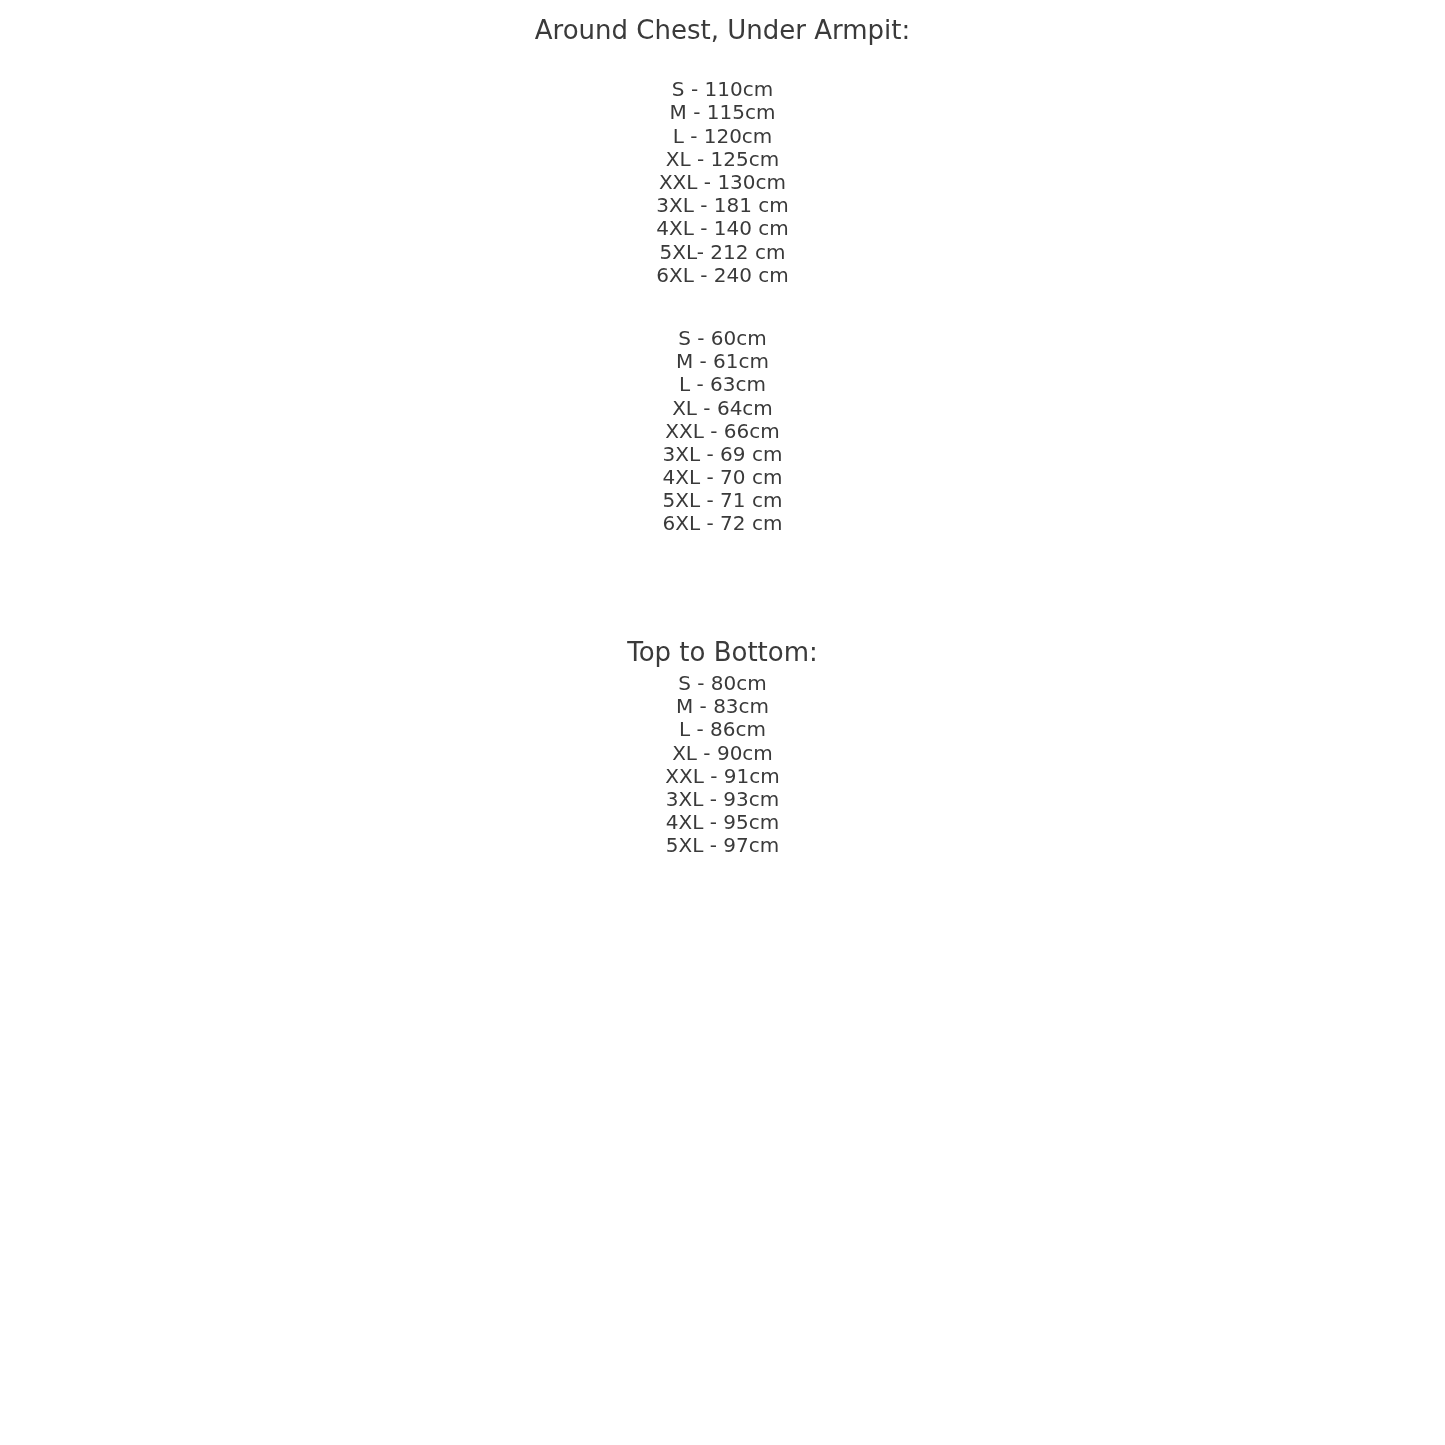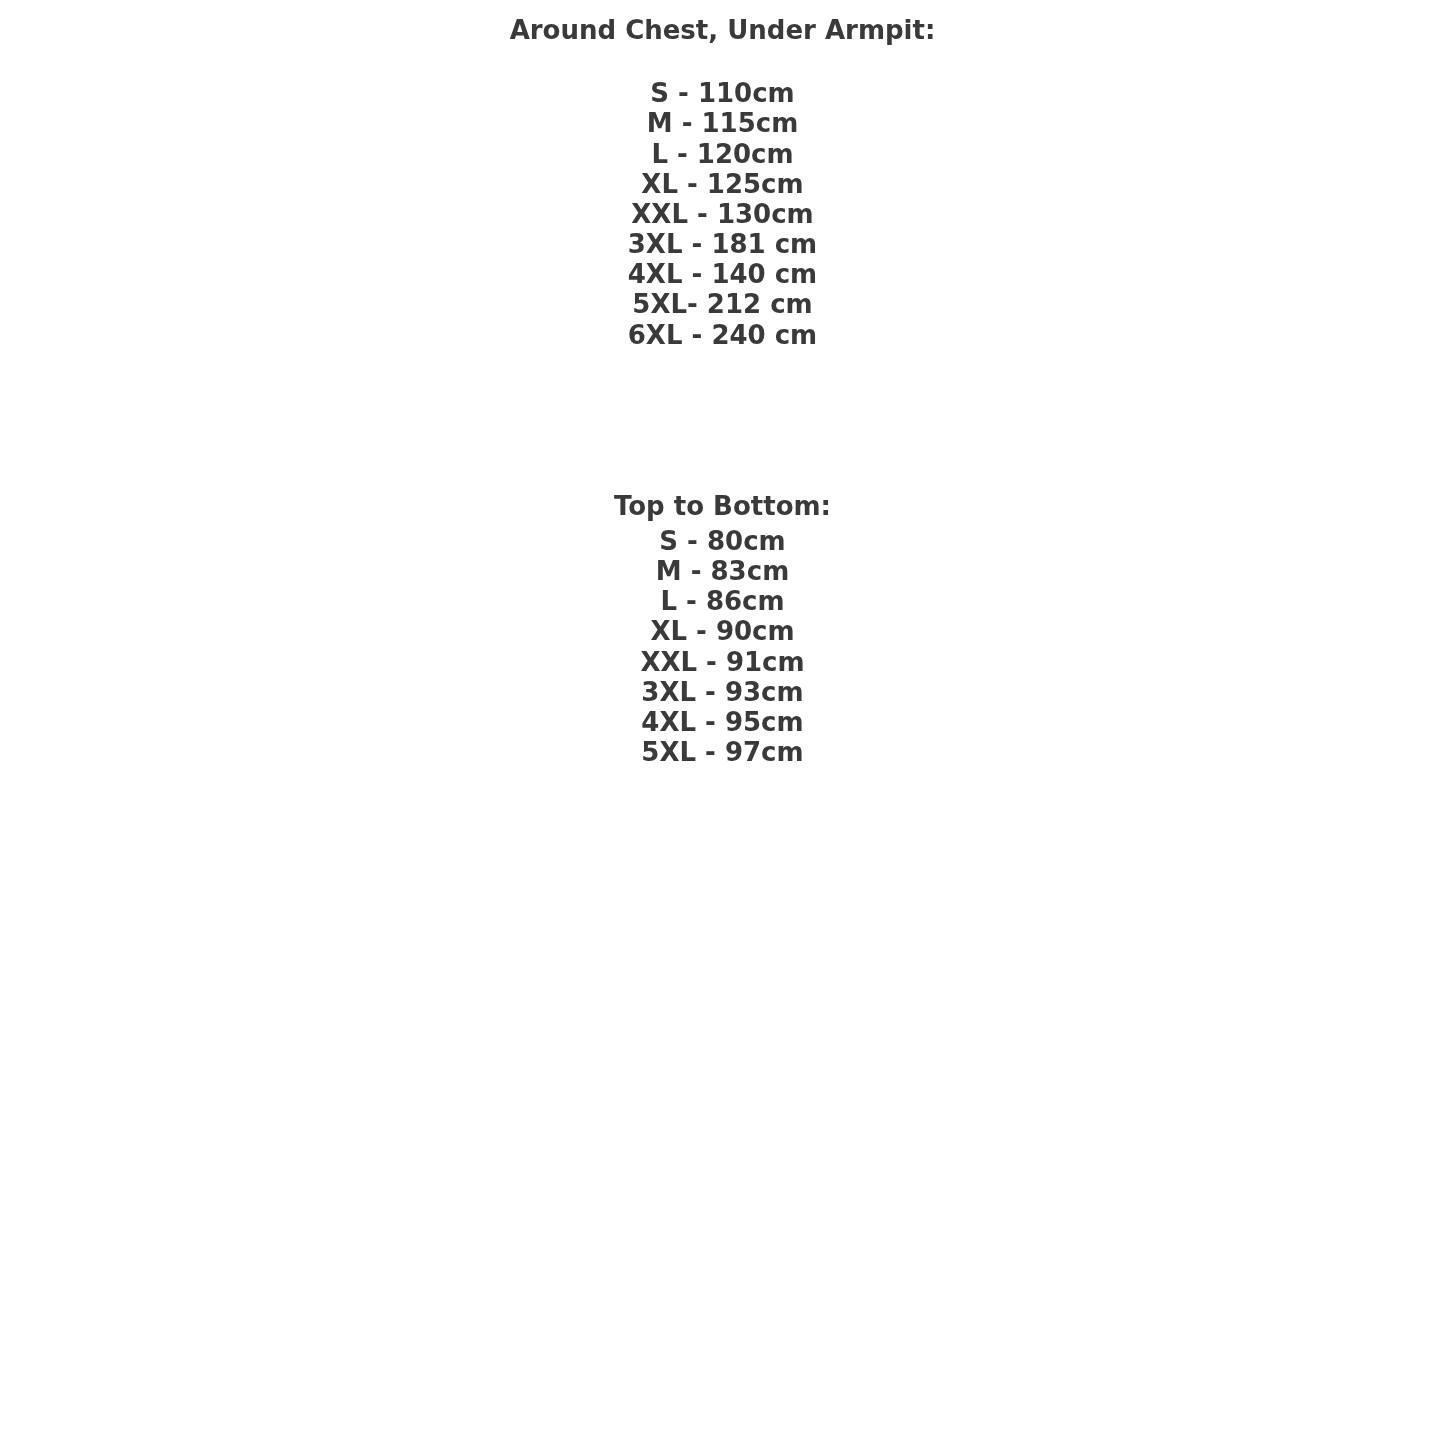--- a/index.html
+++ b/index.html
@@ -31,35 +31,34 @@
     margin-top: 12px;
     margin-bottom: 18px;
     text-align: center;
     color: #3a3a3a;
   }
   .section {
     width: 100%;
     display: flex;
     flex-direction: column;
     align-items: center;
-    font-weight: bold;
   }
   .section-heading {
     font-size: 26px;
     line-height: 1.55;
     text-align: center;
     color: #3a3a3a;
   }
   .rows {
     display: flex;
     flex-direction: column;
     align-items: center;
   }
   .row {
-    font-size: 26px;
+    font-size: 20px;
     line-height: 1.16;
     text-align: center;
     color: #3a3a3a;
     white-space: pre;
   }
   .gap-lg { height: 40px; }
   .gap-md { height: 28px; }
 </style>
 </head>
 <body>
@@ -79,20 +78,31 @@
       <div class="row">3XL - 181 cm</div>
       <div class="row">4XL - 140 cm</div>
       <div class="row">5XL- 212 cm</div>
       <div class="row">6XL - 240 cm</div>
     </div>
   </div>
 
   <div class="gap-lg"></div>
 
   <div class="section">
+    <div class="rows">
+      <div class="row">S - 60cm</div>
+      <div class="row">M - 61cm</div>
+      <div class="row">L - 63cm</div>
+      <div class="row">XL - 64cm</div>
+      <div class="row">XXL - 66cm</div>
+      <div class="row">3XL - 69 cm</div>
+      <div class="row">4XL - 70 cm</div>
+      <div class="row">5XL - 71 cm</div>
+      <div class="row">6XL - 72 cm</div>
+    </div>
   </div>
 
   <div class="gap-lg"></div>
 
   <div class="section">
     <div class="gap-md"></div>
   </div>
 
   <div class="gap-md"></div>
 

